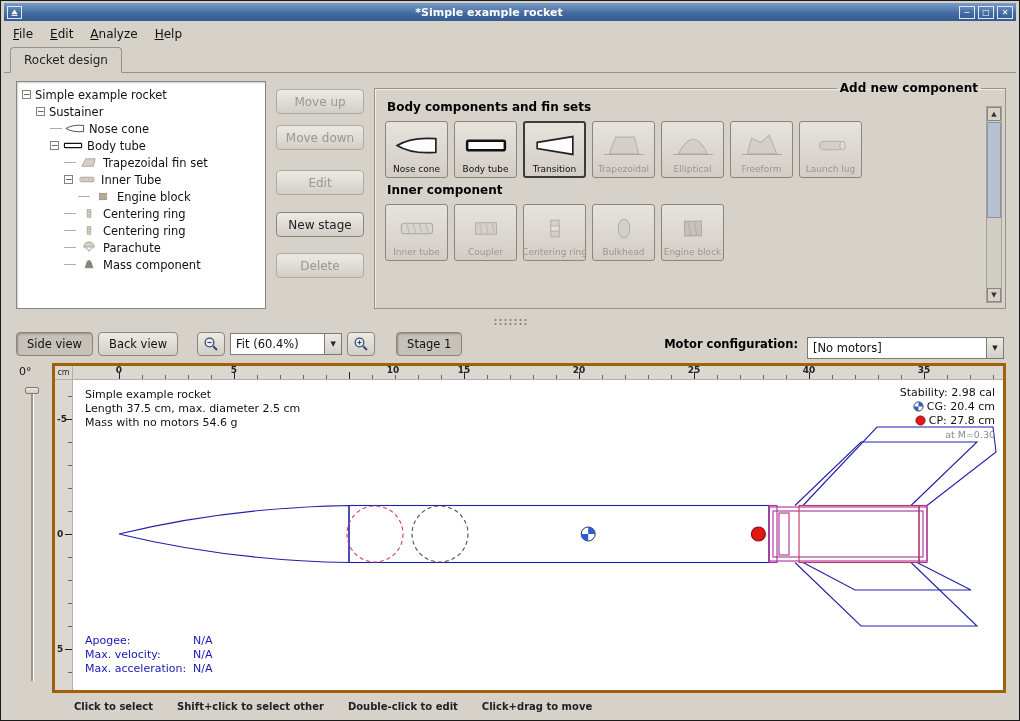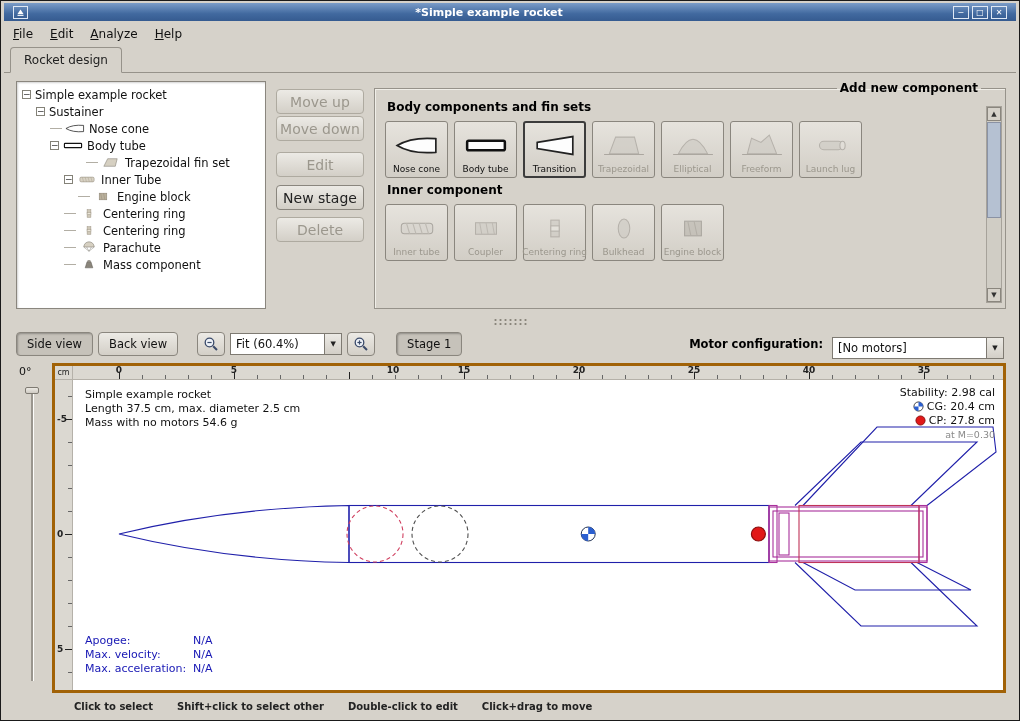--- a/index.html
+++ b/index.html
@@ -1,20 +1,20 @@
 <!DOCTYPE html>
 <html><head>
 <meta charset="utf-8">
 <style>
 *{margin:0;padding:0;box-sizing:border-box;}
 html,body{width:1020px;height:721px;}
 body{font-family:"DejaVu Sans","Liberation Sans",sans-serif;background:#888;}
 .window{width:1020px;height:721px;border:1px solid #1a1a1a;background:#d6d2ca;display:flex;flex-direction:column;padding:2px 3px 3px 3px;}
 
-.titlebar{height:18px;background:linear-gradient(180deg,#7a9cc8,#41699f 60%,#365b90);display:flex;align-items:center;padding:0 9px;flex:0 0 auto;}
+.titlebar{height:18px;background:linear-gradient(180deg,#7a9cc8,#41699f 60%,#365b90);display:flex;align-items:center;padding:0 3px;flex:0 0 auto;}
 .win-icon{width:15px;height:13px;border:1px solid #dfe8f4;display:flex;align-items:center;justify-content:center;flex:0 0 auto;}
 .win-icon svg{width:9px;height:9px;}
 .title-text{flex:1;text-align:center;color:#fff;font-size:11px;font-weight:bold;line-height:17px;white-space:nowrap;overflow:hidden;}
 .win-btn{width:16px;height:13px;border:1px solid #dfe8f4;color:#fff;font-size:8px;line-height:11px;text-align:center;margin-left:3px;flex:0 0 auto;}
 
 .menubar{height:25px;display:flex;align-items:center;padding-left:9px;gap:17px;flex:0 0 auto;}
 .menu-item{font-size:12px;color:#111;cursor:default;}
 .mn{text-decoration:underline;}
 
 .tabs{display:flex;align-items:flex-end;padding-left:6px;border-bottom:1px solid #96928a;height:27px;flex:0 0 auto;}
@@ -22,21 +22,21 @@
 .tab.selected{background:#d6d2ca;padding:5px 13px;margin-bottom:-1px;border-bottom:1px solid #d6d2ca;}
 
 .design-pane{display:flex;gap:10px;padding:8px 10px 6px 12px;height:242px;flex:0 0 auto;}
 .tree-panel{width:250px;background:#fff;border:1px solid #8a867e;box-shadow:inset 1px 1px 2px rgba(0,0,0,.18);padding:4px 2px;overflow:hidden;flex:0 0 auto;}
 .tree-row{display:flex;align-items:center;height:17px;font-size:11.5px;color:#111;white-space:nowrap;}
 .expander{width:9px;height:9px;border:1px solid #848278;background:#fff;font-size:9px;line-height:7px;text-align:center;margin-right:4px;flex:0 0 auto;color:#333;}
 .leaf-line{width:12px;border-top:1px solid #b2aea4;margin-right:3px;flex:0 0 auto;}
 .tree-icon{width:20px;height:13px;margin-right:4px;flex:0 0 auto;}
 .tree-icon svg{width:100%;height:100%;display:block;}
 .action-col{width:88px;display:flex;flex-direction:column;padding-top:8px;flex:0 0 auto;}
-.act-btn{height:25px;margin-bottom:2px;border:1px solid #8a867e;border-radius:4px;background:linear-gradient(180deg,#eceae5,#d3cfc7);font-size:14px;display:flex;align-items:center;justify-content:center;color:#222;flex:0 0 auto;}
+.act-btn{height:25px;margin-bottom:11px;border:1px solid #8a867e;border-radius:4px;background:linear-gradient(180deg,#eceae5,#d3cfc7);font-size:12px;display:flex;align-items:center;justify-content:center;color:#222;flex:0 0 auto;}
 .act-btn.disabled{color:#9b978d;border-color:#aeaaa0;}
 .action-col .act-btn:nth-child(3){margin-top:9px;}
 .action-col .act-btn:nth-child(4){margin-top:6px;}
 .action-col .act-btn:nth-child(5){margin-top:5px;}
 fieldset.addnew{flex:1;border:1px solid #96928a;box-shadow:inset 1px 1px 0 #f0eee8;padding:0 24px 6px 10px;position:relative;}
 fieldset.addnew legend{font-size:12px;font-weight:bold;padding:0 3px;color:#000;text-align:right;}
 .group-title{font-size:12px;font-weight:bold;margin:5px 0 7px 2px;color:#000;}
 .comp-row{display:flex;gap:6px;}
 .comp-btn{width:63px;height:57px;border:1px solid #8a867e;border-radius:3px;background:linear-gradient(180deg,#e6e3dd,#d2cec6);display:flex;flex-direction:column;align-items:center;padding:4px 2px 3px;cursor:default;}
 .comp-btn.focused{border:2px solid #3c3c3c;padding:3px 1px 2px;}
@@ -56,21 +56,21 @@
 
 .viewbar{height:31px;display:flex;align-items:center;gap:5px;padding:0 12px;flex:0 0 auto;}
 .vb-btn{height:24px;padding:0 10px;border:1px solid #8a867e;border-radius:4px;background:linear-gradient(180deg,#eceae5,#d3cfc7);font-size:11.5px;display:flex;align-items:center;color:#111;white-space:nowrap;}
 .vb-btn.pressed{background:#c6c2ba;box-shadow:inset 1px 1px 2px rgba(0,0,0,.28);}
 .icon-btn{width:28px;padding:0;justify-content:center;}
 .icon-btn svg{width:16px;height:16px;}
 .combo{height:22px;background:#fff;border:1px solid #7e7a72;display:flex;align-items:center;font-size:11.5px;}
 .combo-text{flex:1;padding:0 5px;white-space:nowrap;overflow:hidden;color:#111;}
 .combo-arrow{width:17px;height:100%;background:linear-gradient(180deg,#eceae5,#d3cfc7);border-left:1px solid #7e7a72;display:flex;align-items:center;justify-content:center;font-size:7px;color:#222;}
 .zoom-combo{width:112px;}
-.motor-combo{width:172px;margin-top:8px;}
+.motor-combo{width:197px;margin-top:8px;}
 .vb-spacer{flex:1;}
 .vb-label{font-size:11.5px;font-weight:bold;margin-right:4px;color:#000;}
 .ml14{margin-left:14px;}
 .ml16{margin-left:16px;}
 
 .canvas-row{flex:1;display:flex;padding:4px 10px 2px 12px;gap:2px;min-height:0;}
 .rot-col{width:34px;position:relative;flex:0 0 auto;}
 .rot-label{font-size:11px;color:#111;padding-left:3px;padding-top:2px;}
 .rot-slider{position:absolute;left:9px;top:24px;bottom:12px;width:14px;}
 .rot-track{position:absolute;left:6px;top:0;bottom:0;width:2px;background:#9a968e;box-shadow:1px 0 0 #fdfdfb;}
@@ -147,21 +147,21 @@
         </div>
         <div class="tree-row" style="padding-left: 31px;">
           <span class="expander">−</span>
           <span class="tree-icon">
             <svg viewBox="0 0 42 24">
               <rect x="3" y="7.5" width="36" height="9" rx="1.5" fill="#fdfdfd" stroke="#111" stroke-width="2.4"></rect>
             </svg>
           </span>
           <span class="tree-label">Body tube</span>
         </div>
-        <div class="tree-row" style="padding-left: 67px;">
+        <div class="tree-row" style="padding-left: 45px;">
           <span class="leaf-line"></span>
           <span class="tree-icon">
             <svg viewBox="0 0 42 24">
               <path d="M6 20 L14 4 L34 4 L30 20 Z" fill="#d6d0c2" stroke="#6e6a60"></path>
             </svg>
           </span>
           <span class="tree-label">Trapezoidal fin set</span>
         </div>
         <div class="tree-row" style="padding-left: 45px;">
           <span class="expander">−</span>

